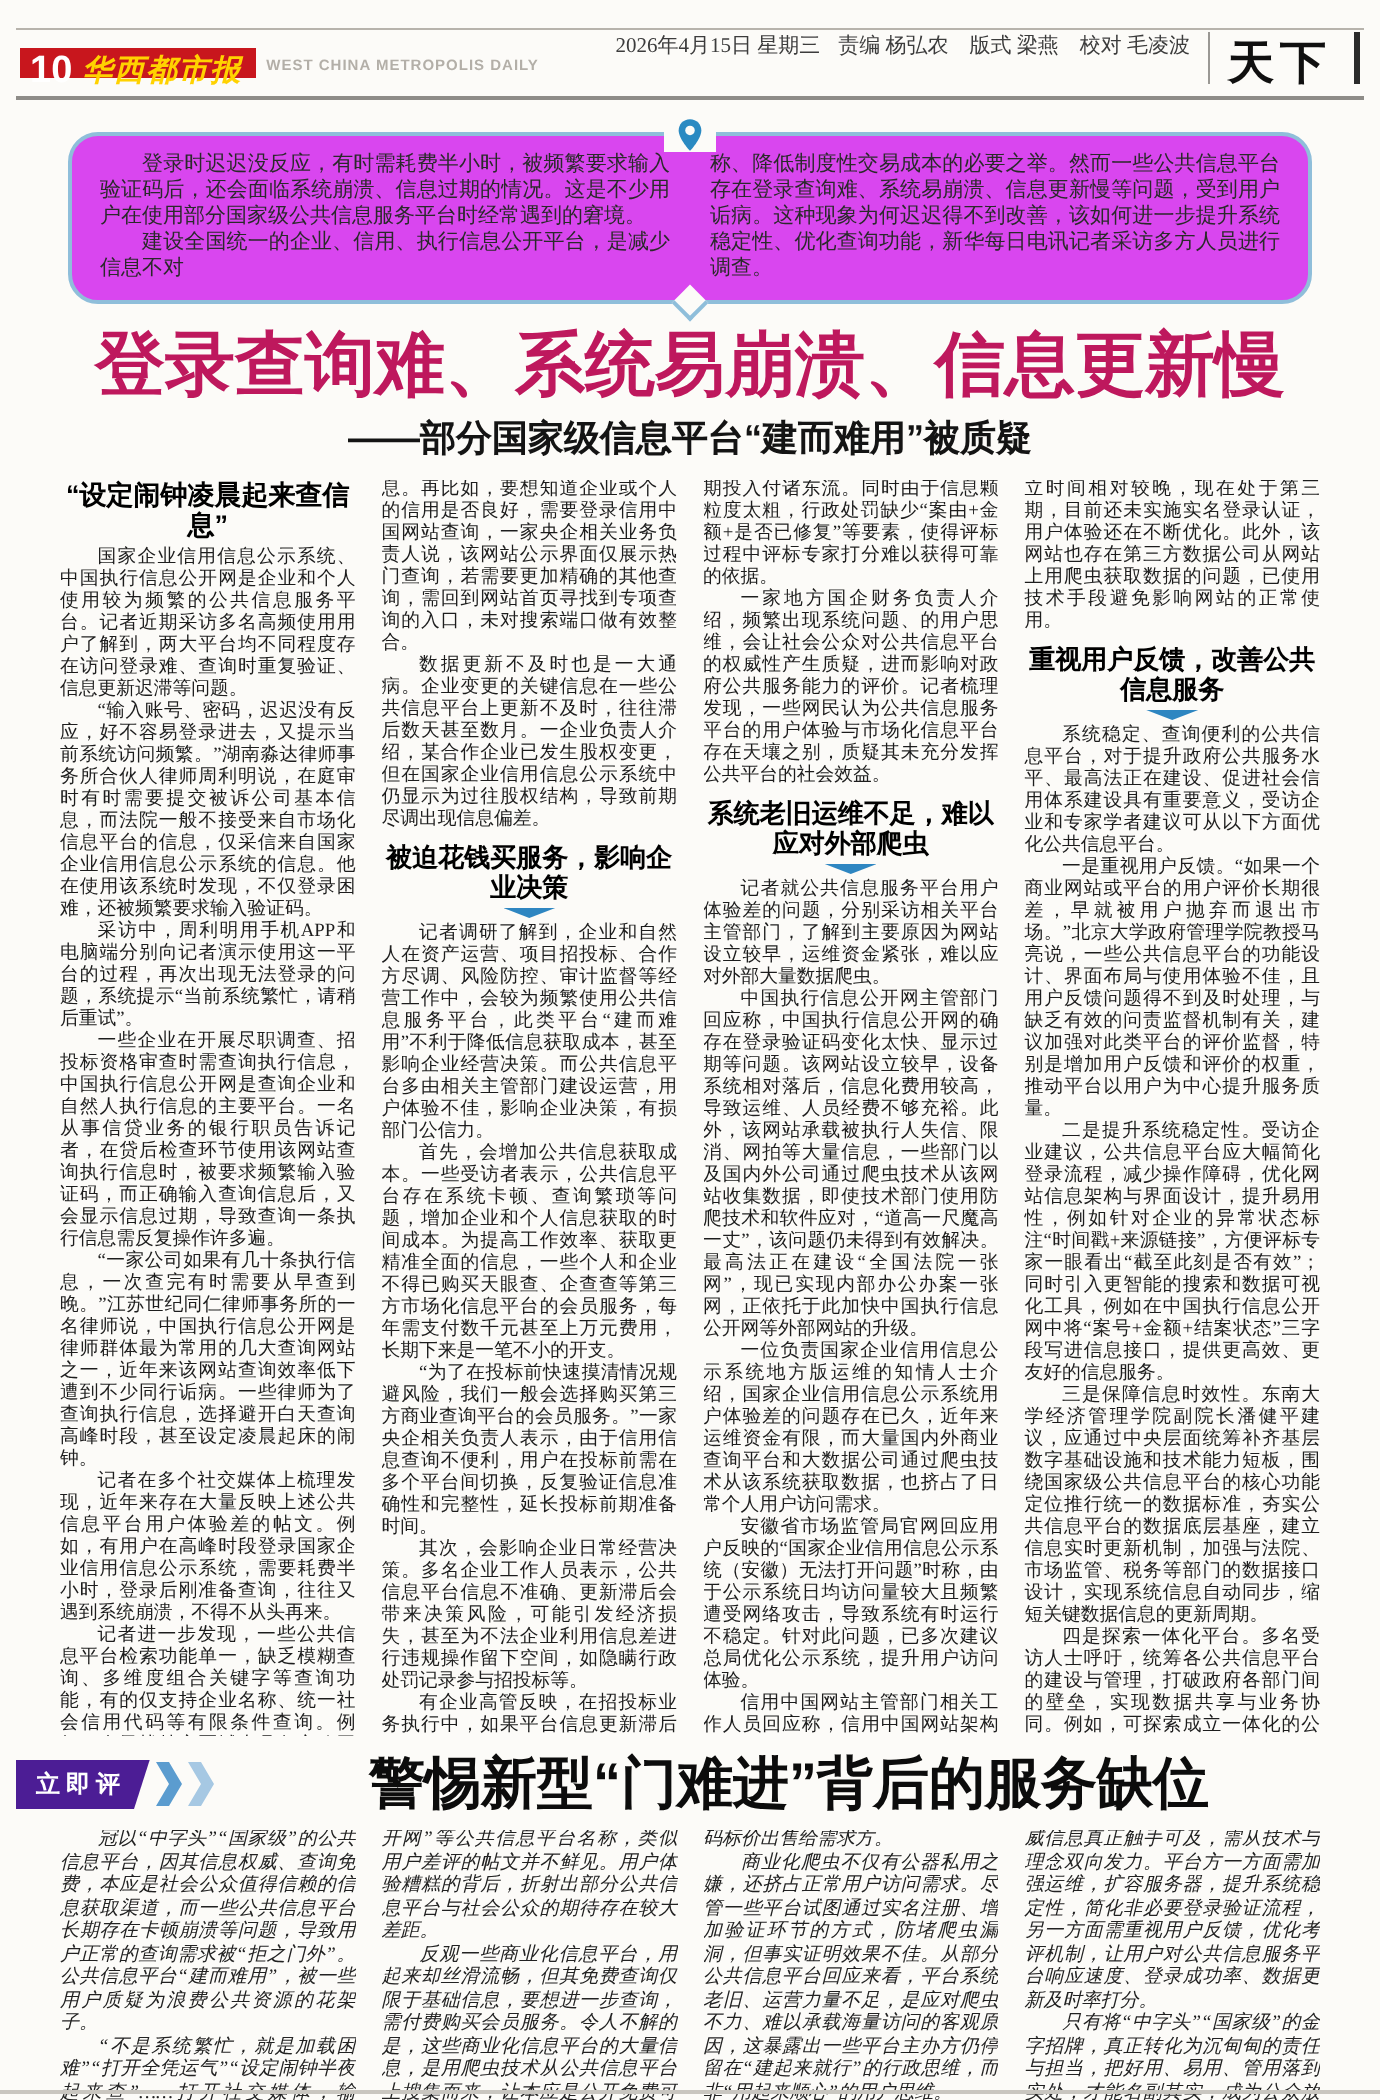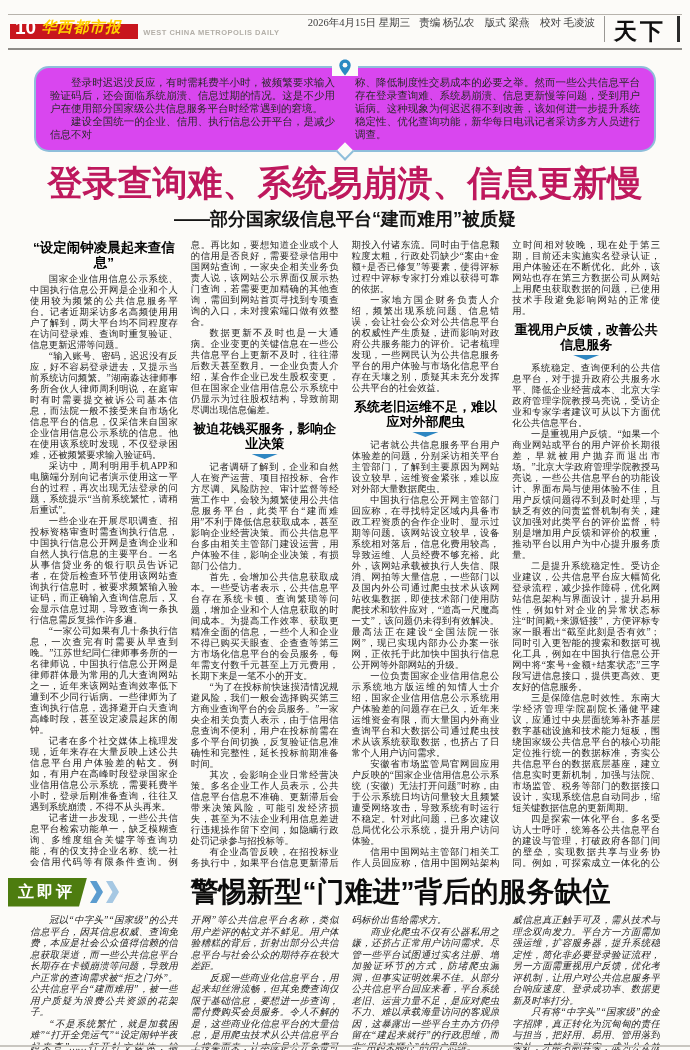--- a/index.html
+++ b/index.html
@@ -11,22 +11,22 @@
   }
   
   .hdr{
     margin:14px 8px 0; height:36px;
     border-top:1px solid #b7b3ac; border-bottom:2px solid #8e8c88;
     display:flex; justify-content:space-between; align-items:center;
     padding:2px 2px 3px;
   }
   .hdr-left{ display:flex; align-items:flex-end; gap:5px; }
   .masthead{
-    background:#c8161d; color:#ffd200; display:flex; align-items:flex-end;
-    padding:2px 17px 2px 5px; gap:5px; height:15px;
+    background:#c8161d; color:#ffd200; display:flex; align-items:flex-start;
+    padding:2px 7px 2px 5px; gap:5px; height:15px;
   }
   .pageno{ color:#fff; font-family:"Liberation Sans",sans-serif; font-weight:bold; font-size:19px; line-height:1; }
   .papername{ font-family:"Liberation Serif",serif; font-weight:bold; font-style:italic; font-size:15px; letter-spacing:1px; }
   .paperen{ color:#b3afa8; font-family:"Liberation Sans",sans-serif; font-size:7.5px; font-weight:bold; letter-spacing:.5px; padding-bottom:2px; }
   .hdr-right{ display:flex; gap:9px; }
   .meta{ font-size:10.5px; color:#3c3c3c; }
   .vline{ width:1px; height:26px; background:#9a9894; }
   .section{ font-family:"Liberation Sans",sans-serif; font-size:23px; font-weight:bold; color:#101010; letter-spacing:3px; padding-right:2px; }
   .hdr-endbar{ width:3px; height:26px; background:#2b2b2b; }
   
@@ -66,22 +66,22 @@
     font-size:13px; line-height:15px; text-align:center; color:#000;
     margin:5px 0 3px;
   }
   .subhead.first{ margin-top:0; margin-bottom:4px; font-size:13.5px; }
   .wedge{ display:block; width:26px; height:5px; background:#2e86c1;
     clip-path:polygon(0 0,100% 0,50% 100%); margin:3px auto 1px; }
   
   .commentary{ margin:8px 8px 0; }
   .comm-head{ display:flex; align-items:center; height:32px; }
   .badge{
-    background:#4d7c0f; color:#fff; font-family:"Liberation Sans",sans-serif;
-    font-weight:bold; font-size:16px; letter-spacing:3px;
+    background:#4c1d95; color:#fff; font-family:"Liberation Sans",sans-serif;
+    font-weight:bold; font-size:12px; letter-spacing:3px;
     padding:4px 12px 4px 10px; clip-path:polygon(0 0,100% 0,calc(100% - 8px) 100%,0 100%);
   }
   .chev{ width:13px; height:22px; margin-left:3px;
     clip-path:polygon(0 0,50% 0,100% 50%,50% 100%,0 100%,50% 50%); }
   .chev.c1{ background:#5b9ccf; }
   .chev.c2{ background:#a6c8e3; }
   .comm-title{
     flex:1; text-align:center; font-family:"Liberation Sans",sans-serif;
     font-weight:900; font-size:28px; color:#0c0c0c; letter-spacing:0;
   }
@@ -150,32 +150,32 @@
         <p class="para">数据更新不及时也是一大通病。企业变更的关键信息在一些公共信息平台上更新不及时，往往滞后数天甚至数月。一企业负责人介绍，某合作企业已发生股权变更，但在国家企业信用信息公示系统中仍显示为过往股权结构，导致前期尽调出现信息偏差。</p>
         <div class="subhead"><span>被迫花钱买服务，影响企业决策</span><span class="wedge"></span></div>
         <p class="para">记者调研了解到，企业和自然人在资产运营、项目招投标、合作方尽调、风险防控、审计监督等经营工作中，会较为频繁使用公共信息服务平台，此类平台“建而难用”不利于降低信息获取成本，甚至影响企业经营决策。而公共信息平台多由相关主管部门建设运营，用户体验不佳，影响企业决策，有损部门公信力。</p>
         <p class="para">首先，会增加公共信息获取成本。一些受访者表示，公共信息平台存在系统卡顿、查询繁琐等问题，增加企业和个人信息获取的时间成本。为提高工作效率、获取更精准全面的信息，一些个人和企业不得已购买天眼查、企查查等第三方市场化信息平台的会员服务，每年需支付数千元甚至上万元费用，长期下来是一笔不小的开支。</p>
         <p class="para">“为了在投标前快速摸清情况规避风险，我们一般会选择购买第三方商业查询平台的会员服务。”一家央企相关负责人表示，由于信用信息查询不便利，用户在投标前需在多个平台间切换，反复验证信息准确性和完整性，延长投标前期准备时间。</p>
         <p class="para">其次，会影响企业日常经营决策。多名企业工作人员表示，公共信息平台信息不准确、更新滞后会带来决策风险，可能引发经济损失，甚至为不法企业利用信息差进行违规操作留下空间，如隐瞒行政处罚记录参与招投标等。</p>
         <p class="para">有企业高管反映，在招投标业务执行中，如果平台信息更新滞后或查询不便，可能导致业务人员无法及时获取最新行政处罚、涉诉等重要信息，在资格后审等关键环节埋下“废标”隐患，使前</p>
       </div>
     <div class="col">
         <p class="para ni">期投入付诸东流。同时由于信息颗粒度太粗，行政处罚缺少“案由+金额+是否已修复”等要素，使得评标过程中评标专家打分难以获得可靠的依据。</p>
-        <p class="para">一家地方国企财务负责人介绍，频繁出现系统问题、信息错误，会让社会公众对公共信息平台的权威性产生质疑，进而影响对政府公共服务能力的评价。记者梳理发现，一些网民认为公共信息服务平台的用户体验与市场化信息平台存在天壤之别，质疑其未充分发挥公共平台的社会效益。</p>
+        <p class="para">一家地方国企财务负责人介绍，频繁出现系统问题、的用户思维，会让社会公众对公共信息平台的权威性产生质疑，进而影响对政府公共服务能力的评价。记者梳理发现，一些网民认为公共信息服务平台的用户体验与市场化信息平台存在天壤之别，质疑其未充分发挥公共平台的社会效益。</p>
         <div class="subhead"><span>系统老旧运维不足，难以应对外部爬虫</span><span class="wedge"></span></div>
         <p class="para">记者就公共信息服务平台用户体验差的问题，分别采访相关平台主管部门，了解到主要原因为网站设立较早，运维资金紧张，难以应对外部大量数据爬虫。</p>
-        <p class="para">中国执行信息公开网主管部门回应称，在寻找特定区域内具备市政工程资质的合作企业时、显示过期等问题。该网站设立较早，设备系统相对落后，信息化费用较高，导致运维、人员经费不够充裕。此外，该网站承载被执行人失信、限消、网拍等大量信息，一些部门以及国内外公司通过爬虫技术从该网站收集数据，即使技术部门使用防爬技术和软件应对，“道高一尺魔高一丈”，该问题仍未得到有效解决。最高法正在建设“全国法院一张网”，现已实现内部办公办案一张网，正依托于此加快中国执行信息公开网等外部网站的升级。</p>
+        <p class="para">中国执行信息公开网主管部门回应称，中国执行信息公开网的确存在登录验证码变化太快、显示过期等问题。该网站设立较早，设备系统相对落后，信息化费用较高，导致运维、人员经费不够充裕。此外，该网站承载被执行人失信、限消、网拍等大量信息，一些部门以及国内外公司通过爬虫技术从该网站收集数据，即使技术部门使用防爬技术和软件应对，“道高一尺魔高一丈”，该问题仍未得到有效解决。最高法正在建设“全国法院一张网”，现已实现内部办公办案一张网，正依托于此加快中国执行信息公开网等外部网站的升级。</p>
         <p class="para">一位负责国家企业信用信息公示系统地方版运维的知情人士介绍，国家企业信用信息公示系统用户体验差的问题存在已久，近年来运维资金有限，而大量国内外商业查询平台和大数据公司通过爬虫技术从该系统获取数据，也挤占了日常个人用户访问需求。</p>
         <p class="para">安徽省市场监管局官网回应用户反映的“国家企业信用信息公示系统（安徽）无法打开问题”时称，由于公示系统日均访问量较大且频繁遭受网络攻击，导致系统有时运行不稳定。针对此问题，已多次建议总局优化公示系统，提升用户访问体验。</p>
         <p class="para">信用中国网站主管部门相关工作人员回应称，信用中国网站架构相对其他国家公共信息服务平台比较成熟，设</p>
       </div>
     <div class="col">
         <p class="para ni">立时间相对较晚，现在处于第三期，目前还未实施实名登录认证，用户体验还在不断优化。此外，该网站也存在第三方数据公司从网站上用爬虫获取数据的问题，已使用技术手段避免影响网站的正常使用。</p>
         <div class="subhead"><span>重视用户反馈，改善公共信息服务</span><span class="wedge"></span></div>
-        <p class="para">系统稳定、查询便利的公共信息平台，对于提升政府公共服务水平、降低企业经营成本、北京大学政府管理学院教授马亮说，受访企业和专家学者建议可从以下方面优化公共信息平台。</p>
+        <p class="para">系统稳定、查询便利的公共信息平台，对于提升政府公共服务水平、最高法正在建设、促进社会信用体系建设具有重要意义，受访企业和专家学者建议可从以下方面优化公共信息平台。</p>
         <p class="para">一是重视用户反馈。“如果一个商业网站或平台的用户评价长期很差，早就被用户抛弃而退出市场。”北京大学政府管理学院教授马亮说，一些公共信息平台的功能设计、界面布局与使用体验不佳，且用户反馈问题得不到及时处理，与缺乏有效的问责监督机制有关，建议加强对此类平台的评价监督，特别是增加用户反馈和评价的权重，推动平台以用户为中心提升服务质量。</p>
         <p class="para">二是提升系统稳定性。受访企业建议，公共信息平台应大幅简化登录流程，减少操作障碍，优化网站信息架构与界面设计，提升易用性，例如针对企业的异常状态标注“时间戳+来源链接”，方便评标专家一眼看出“截至此刻是否有效”；同时引入更智能的搜索和数据可视化工具，例如在中国执行信息公开网中将“案号+金额+结案状态”三字段写进信息接口，提供更高效、更友好的信息服务。</p>
         <p class="para">三是保障信息时效性。东南大学经济管理学院副院长潘健平建议，应通过中央层面统筹补齐基层数字基础设施和技术能力短板，围绕国家级公共信息平台的核心功能定位推行统一的数据标准，夯实公共信息平台的数据底层基座，建立信息实时更新机制，加强与法院、市场监管、税务等部门的数据接口设计，实现系统信息自动同步，缩短关键数据信息的更新周期。</p>
         <p class="para">四是探索一体化平台。多名受访人士呼吁，统筹各公共信息平台的建设与管理，打破政府各部门间的壁垒，实现数据共享与业务协同。例如，可探索成立一体化的公共信息服务平台，协调市场监管、发改、住建、税务等部门，推进公共信息平台的整合，实现“一站式”查询与应用。</p>
       </div>
   </div>
 
   <section class="commentary">
     <div class="comm-head">
       <span class="badge">立即评</span>

